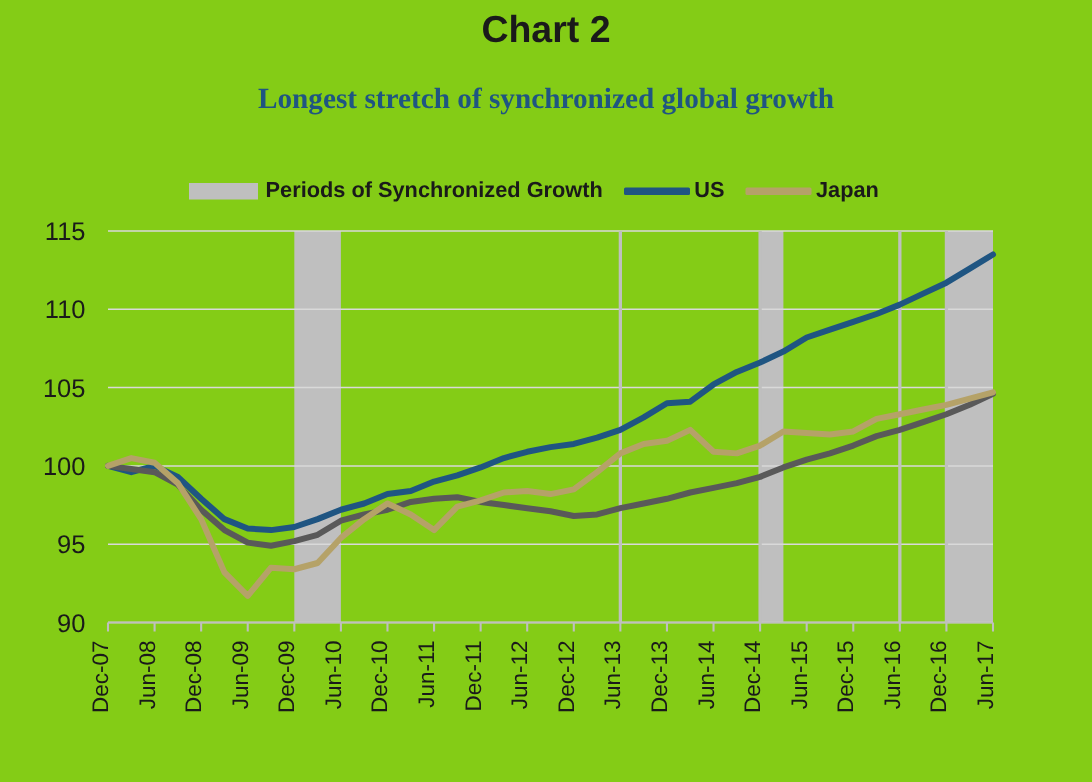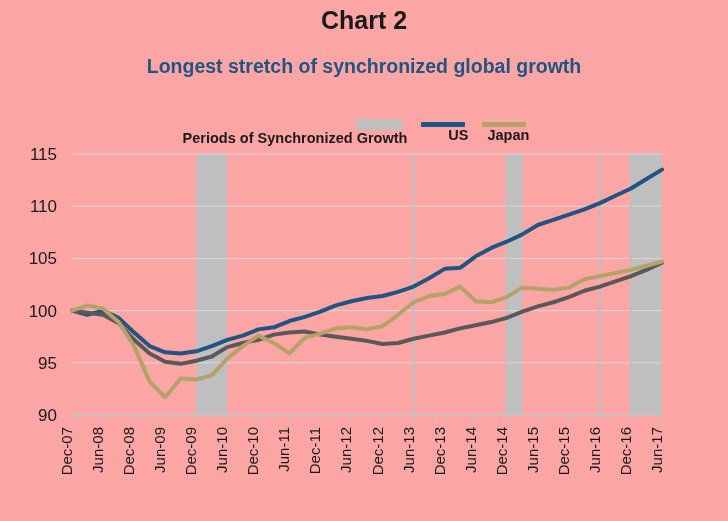--- a/index.html
+++ b/index.html
@@ -11,21 +11,21 @@
     width: 728px;
     height: 521px;
     font-family: "Liberation Sans", sans-serif;
     color: #000000;
     overflow: hidden;
   }
   #page {
     position: relative;
     width: 728px;
     height: 521px;
-    background: #fca5a5;
+    background: #84cc16;
   }
   .chart-title {
     position: absolute;
     top: 6px;
     left: 0;
     width: 728px;
     text-align: center;
     font-size: 25px;
     font-weight: bold;
     color: #1a1a1a;
@@ -34,39 +34,39 @@
   .chart-subtitle {
     position: absolute;
     top: 54px;
     left: 0;
     width: 728px;
     text-align: center;
     font-size: 19.5px;
     font-weight: bold;
     color: #1F5582;
     line-height: 25px;
+    font-family: Liberation Serif, serif;
   }
   .legend {
     position: absolute;
     top: 119px;
     left: 0;
     width: 728px;
     display: flex;
     justify-content: center;
     align-items: center;
     gap: 0px;
     font-size: 14.5px;
     font-weight: bold;
     color: #1a1a1a;
   }
   .legend-item {
     display: flex;
-    align-items: flex-end;
+    align-items: center;
     margin-right: 14px;
-    flex-direction: column;
   }
   .legend-item:last-child { margin-right: 16px; }
   .swatch-box {
     width: 46px;
     height: 11px;
     background: #BFBFBF;
     margin-right: 5px;
   }
   .swatch-line {
     width: 44px;

